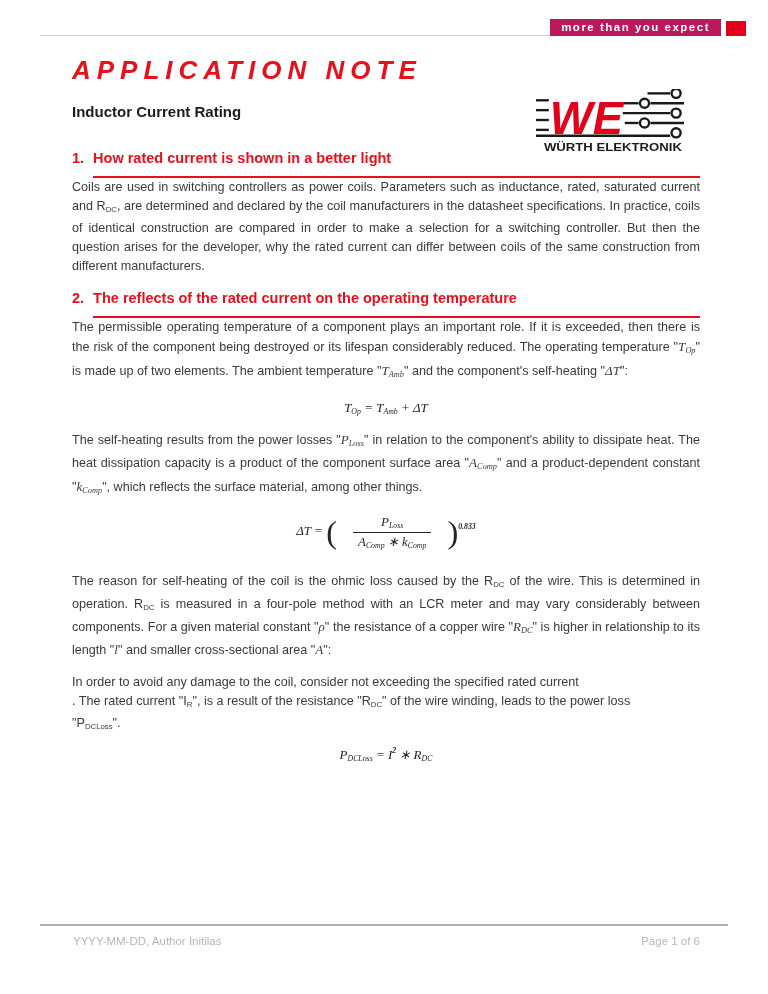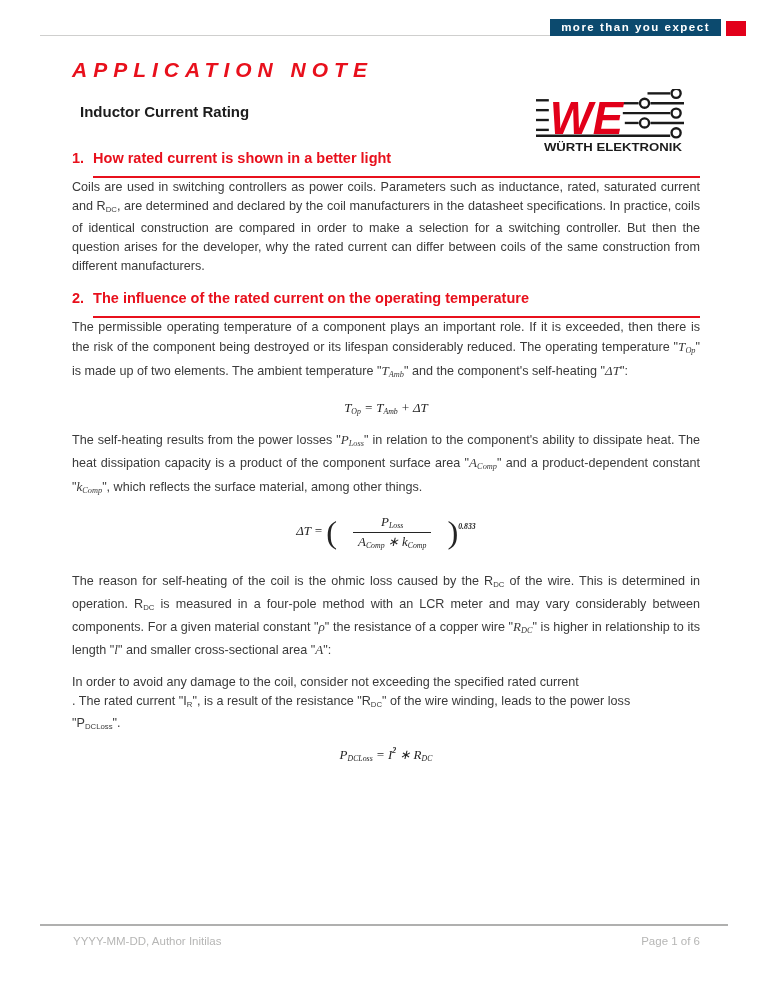--- a/index.html
+++ b/index.html
@@ -10,33 +10,33 @@
     margin:0 auto; overflow:hidden;
   }
 
   
   .top-row {
     position:absolute; top:19px; left:40px; right:22px;
     display:flex; align-items:flex-end;
   }
   .top-rule { flex:1; border-bottom:1px solid #cfcfce; height:15px; }
   .tagline {
-    background:#0c4a6e; color:#ffffff; font-weight:bold; font-size:11.5px;
+    background:#be185d; color:#ffffff; font-weight:bold; font-size:11.5px;
     letter-spacing:1.5px; padding:2px 11px 3px 11px; white-space:nowrap;
   }
   .red-sq { width:20px; height:15px; background:#e2001a; margin-left:5px; }
 
   
   .content { padding:58px 68px 0 72px; }
 
   .doc-type {
-    color:#e8101c; font-size:21px; font-weight:bold; font-style:italic;
+    color:#e8101c; font-size:26px; font-weight:bold; font-style:italic;
     letter-spacing:6px; line-height:24px;
   }
-  .doc-title { margin-top:21px; font-size:15px; font-weight:bold; color:#1c1c1c;margin-left:8px; }
+  .doc-title { margin-top:21px; font-size:15px; font-weight:bold; color:#1c1c1c; }
 
   
   .logo-wrap { position:absolute; top:60px; right:84px; width:148px; height:64px;margin-top:29px; }
 
   .byline {
     margin-top:49px; text-align:right; font-size:12.5px; font-weight:bold;
     font-style:italic; font-variant:small-caps; color:#1c1c1c; letter-spacing:0.4px;
   }
 
   
@@ -143,21 +143,21 @@
       <span class="num">1.</span>
       <span class="sec-rule">
         <span>How rated current is shown in a better light</span>
       </span>
     </div>
     <p class="body"><span>Coils are used in switching controllers as power coils. Parameters such as inductance, rated, saturated current and R</span><span class="sb">DC</span><span>, are determined and declared by the coil manufacturers in the datasheet specifications. In practice, coils of identical construction are compared in order to make a selection for a switching controller. But then the question arises for the developer, why the rated current can differ between coils of the same construction from different manufacturers.</span></p>
 
     <div class="sec-head sec-head-2">
       <span class="num">2.</span>
       <span class="sec-rule">
-        <span>The influence of the rated current on the operating temperature</span>
+        <span>The reflects of the rated current on the operating temperature</span>
         <span class="sec-gap"></span>
       </span>
     </div>
 
     <p class="body"><span>The permissible operating temperature of a component plays an important role. If it is exceeded, then there is the risk of the component being destroyed or its lifespan considerably reduced. The operating temperature "</span><span class="iv">T</span><span class="sb iv">Op</span><span>" is made up of two elements. The ambient temperature "</span><span class="iv">T</span><span class="sb iv">Amb</span><span>" and the component's self-heating "</span><span class="iv">ΔT</span><span>":</span></p>
 
     <div class="formula f1"><span class="iv">T</span><span class="sb iv">Op</span><span> = </span><span class="iv">T</span><span class="sb iv">Amb</span><span> + </span><span class="iv">ΔT</span></div>
 
     <p class="body m-p2"><span>The self-heating results from the power losses "</span><span class="iv">P</span><span class="sb iv">Loss</span><span>" in relation to the component's ability to dissipate heat. The heat dissipation capacity is a product of the component surface area "</span><span class="iv">A</span><span class="sb iv">Comp</span><span>" and a product-dependent constant "</span><span class="iv">k</span><span class="sb iv">Comp</span><span>", which reflects the surface material, among other things.</span></p>
 

